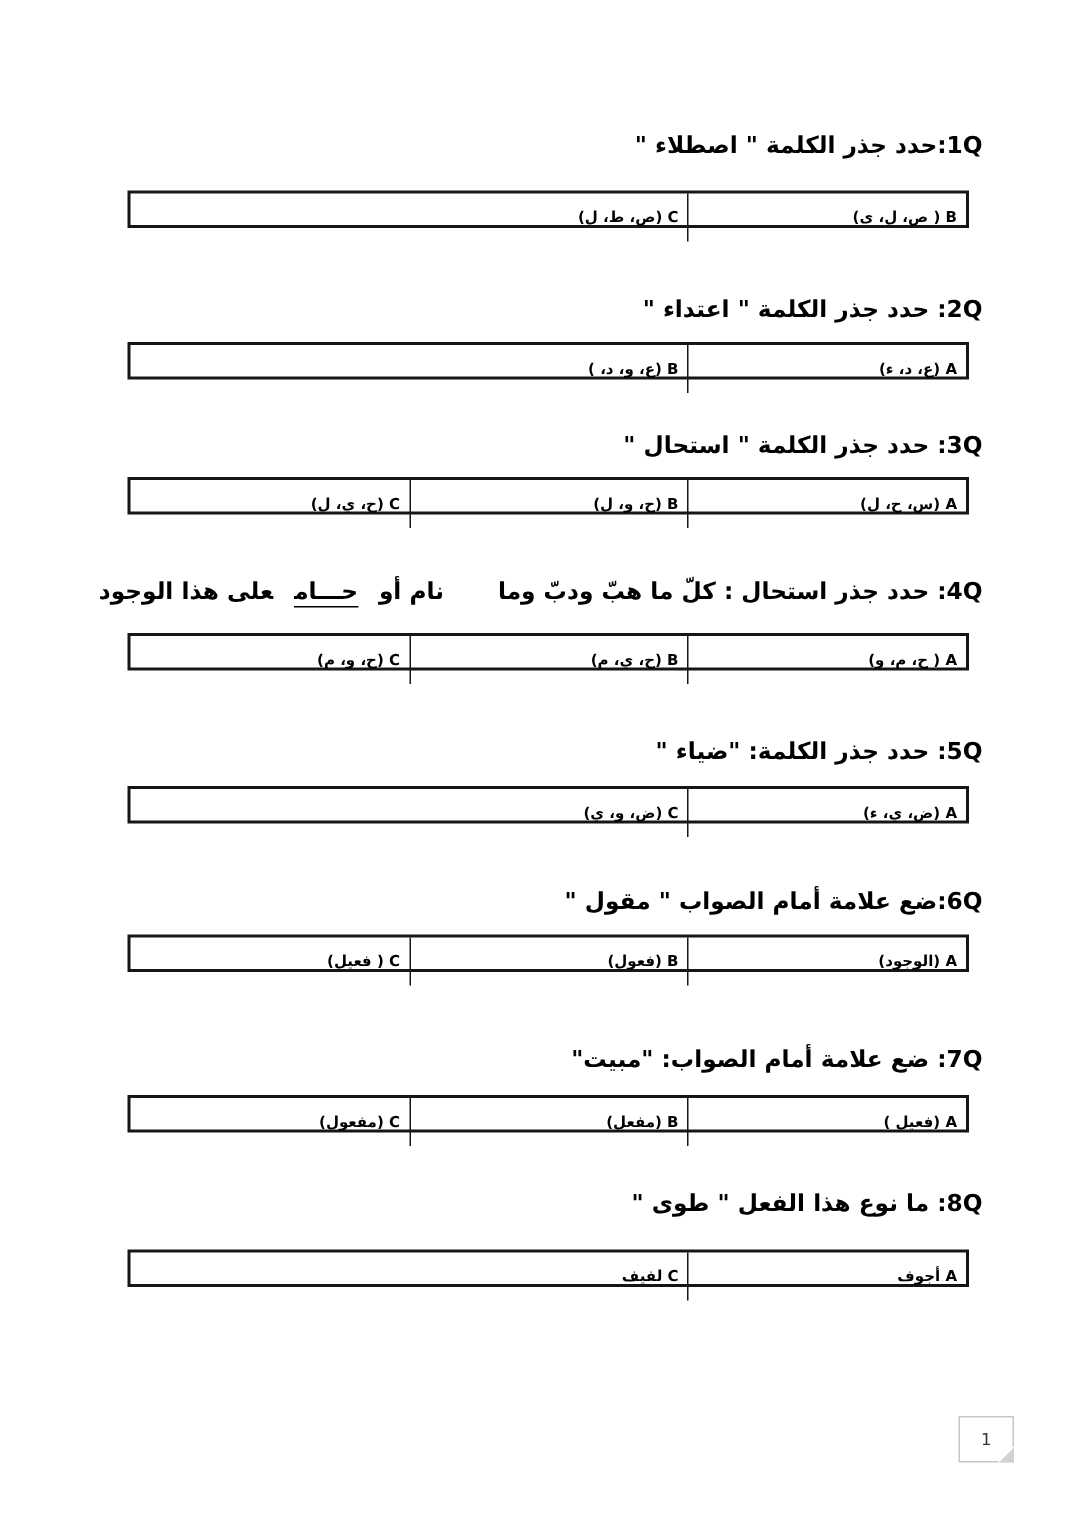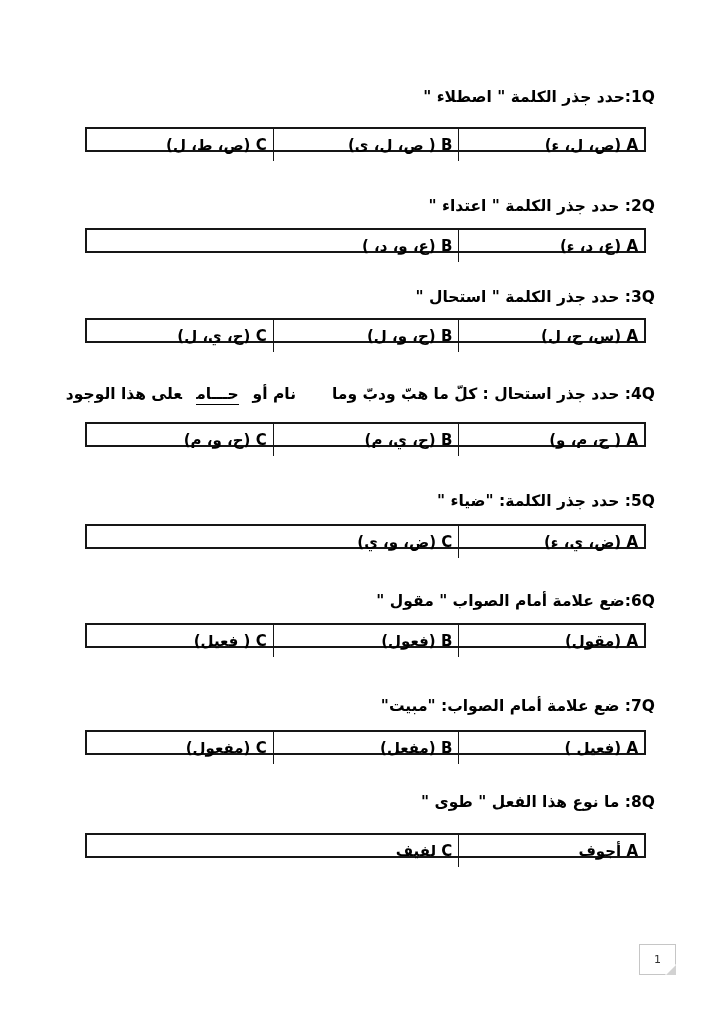--- a/index.html
+++ b/index.html
@@ -37,21 +37,21 @@
     grid-template-columns:1fr 1fr 1fr;
     direction:rtl;
     border:2px solid #161616;
     background:#fff;
   }
   .cell {
     display:flex;
     align-items:center;
     justify-content:flex-start; 
     padding:16px 6px;
-    font-size:15px;
+    font-size:10px;
     font-weight:bold;
     white-space:nowrap;
     overflow:hidden;
     border-left:1.5px solid #161616;
     box-sizing:border-box;
     text-align:right;
   }
   .cell:last-child { border-left:none; }
   .pagebox {
     position:absolute;
@@ -77,21 +77,20 @@
     border-bottom:10px solid #d2d2d2;
   }
 </style>
 </head>
 <body>
 
 <div class="page">
 
   <div class="qline" style="top:86px">1Q:حدد جذر الكلمة " اصطلاء "</div>
   <div class="tbl" style="top:127px">
-    <div class="cell">A (ص، ل، ء)</div>
     <div class="cell">B ( ص، ل، ى)</div>
     <div class="cell">C (ص، ط، ل)</div>
   </div>
 
   <div class="qline" style="top:195px">2Q: حدد جذر الكلمة " اعتداء "</div>
   <div class="tbl" style="top:228px">
     <div class="cell">A (ع، د، ء)</div>
     <div class="cell">B (ع، و، د، )</div>
   </div>
 
@@ -112,21 +111,21 @@
   </div>
 
   <div class="qline" style="top:490px">5Q: حدد جذر الكلمة: "ضياء "</div>
   <div class="tbl" style="top:524px">
     <div class="cell">A (ض، ي، ء)</div>
     <div class="cell">C (ض، و، ي)</div>
   </div>
 
   <div class="qline" style="top:590px">6Q:ضع علامة أمام الصواب " مقول "</div>
   <div class="tbl" style="top:623px">
-    <div class="cell">A (مقول)</div>
+    <div class="cell">A (الوجود)</div>
     <div class="cell">B (فعول)</div>
     <div class="cell">C ( فعيل)</div>
   </div>
 
   <div class="qline" style="top:695px">7Q: ضع علامة أمام الصواب: "مبيت"</div>
   <div class="tbl" style="top:730px">
     <div class="cell">A (فعيل )</div>
     <div class="cell">B (مفعل)</div>
     <div class="cell">C (مفعول)</div>
   </div>

